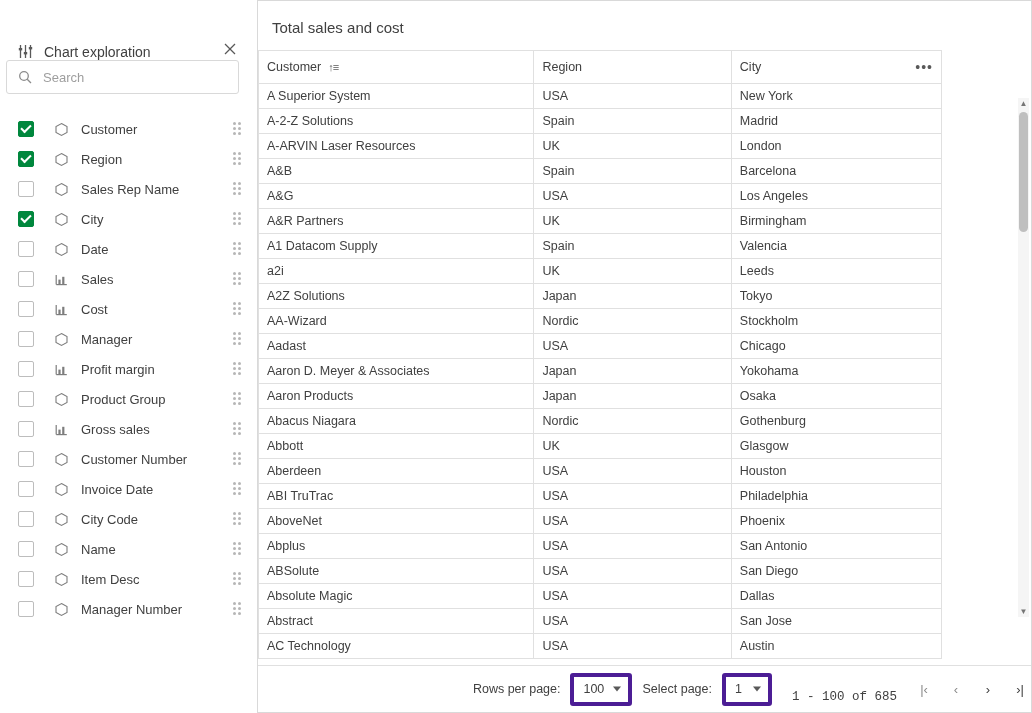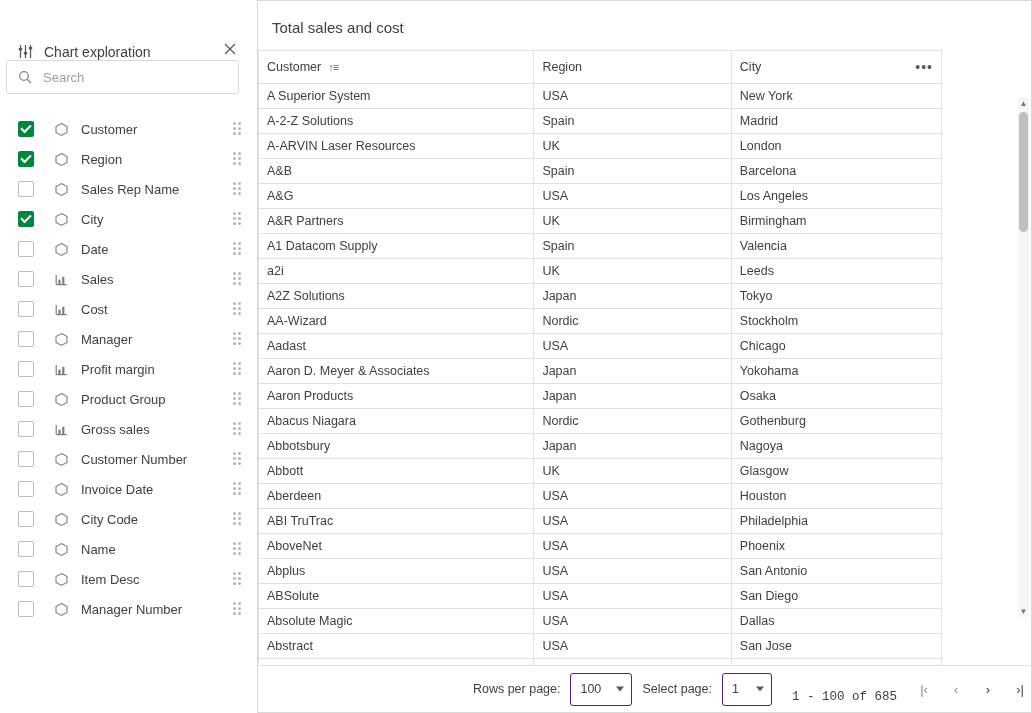--- a/index.html
+++ b/index.html
@@ -272,21 +272,21 @@
     gap: 10px;
     font-size: 12.5px;
     color: #404040;
     background: #fff;
   }
   .footer-label { color: #404040; }
   .select {
     position: relative;
     height: 33px;
     min-width: 62px;
-    border: 1px solid #4c1d95;
+    border: 4px solid #4c1d95;
     border-radius: 3px;
     background: #fff;
     display: flex;
     align-items: center;
     padding: 0 22px 0 9px;
     font-size: 12.5px;
     color: #404040;
     cursor: pointer;
   }
   .select.small { min-width: 50px; }
@@ -752,25 +752,20 @@
                 <td>Aaron Products</td>
                 <td>Japan</td>
                 <td>Osaka</td>
               </tr>
               <tr>
                 <td>Abacus Niagara</td>
                 <td>Nordic</td>
                 <td>Gothenburg</td>
               </tr>
               <tr>
-                <td>Abbotsbury</td>
-                <td>Japan</td>
-                <td>Nagoya</td>
-              </tr>
-              <tr>
                 <td>Abbott</td>
                 <td>UK</td>
                 <td>Glasgow</td>
               </tr>
               <tr>
                 <td>Aberdeen</td>
                 <td>USA</td>
                 <td>Houston</td>
               </tr>
               <tr>

